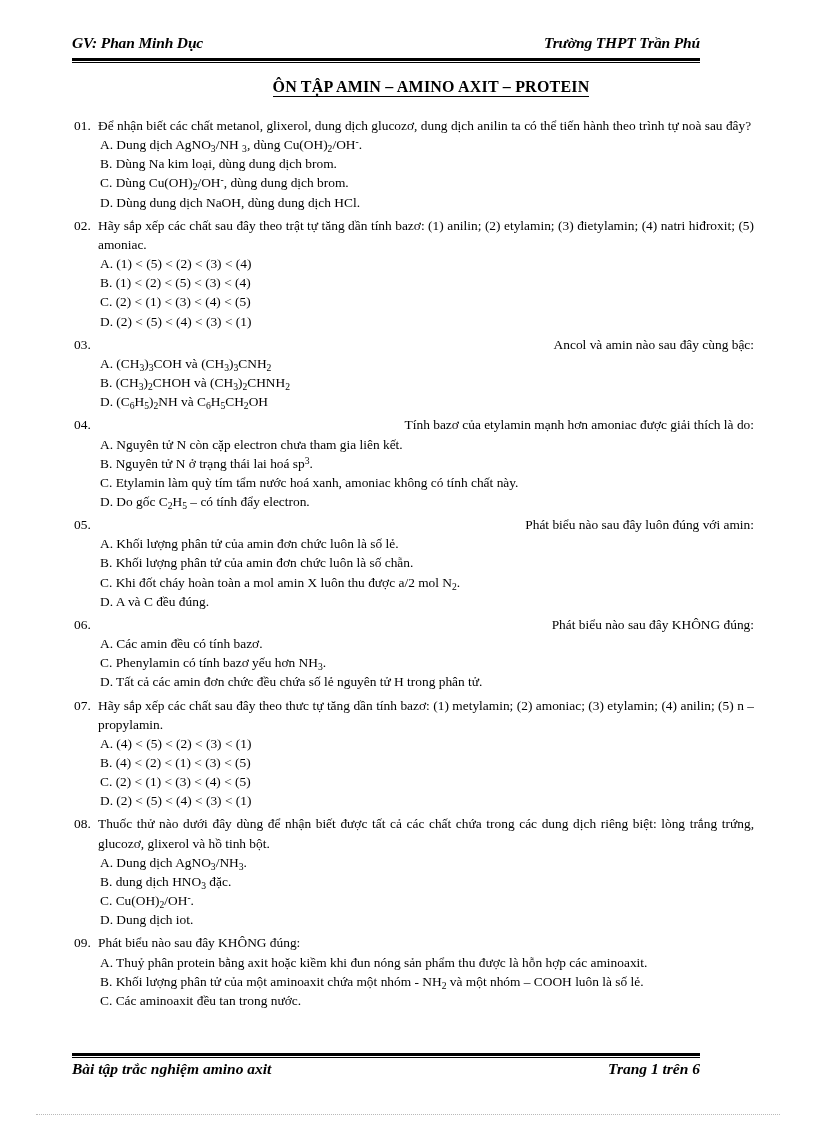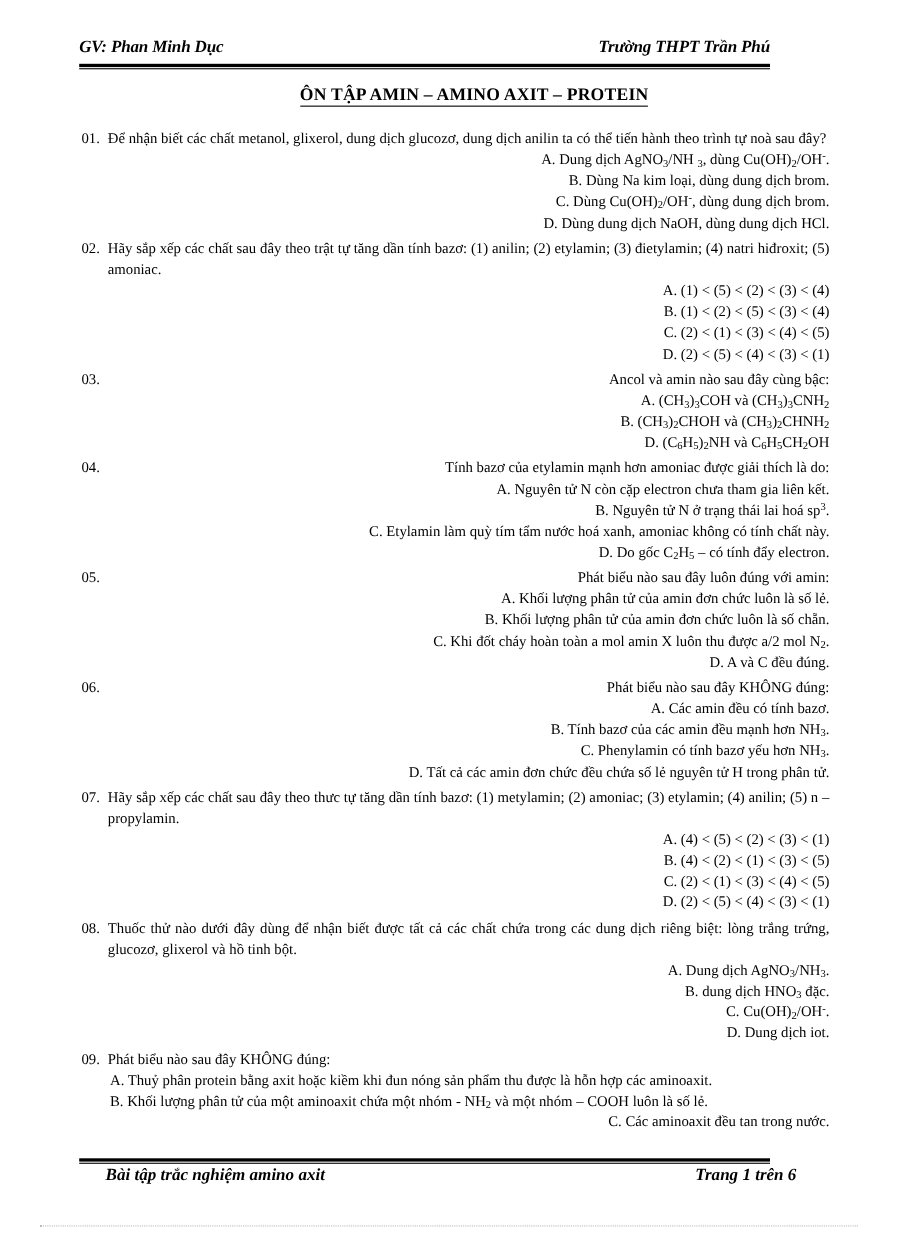--- a/index.html
+++ b/index.html
@@ -91,21 +91,21 @@
   .qtext {
     flex: 1 1 auto;
     text-align: justify;
     text-justify: inter-word;
     -webkit-hyphens: none;
     hyphens: none;
   }
   .qtext.nojust { text-align: right; }
   .opt {
     padding-left: 26px;
-    text-align: right;
+    text-align: left;
     white-space: normal;
   }
   .opt.just {
     text-align: justify;
     text-justify: inter-word;
   }
   sub { font-size: 0.72em; vertical-align: -0.26em; line-height: 0; }
   sup { font-size: 0.72em; vertical-align: 0.42em; line-height: 0; }
 
   
@@ -123,21 +123,20 @@
     position: absolute;
     left: 72px;
     top: 1060px;
     width: 628px;
     display: flex;
     justify-content: space-between;
     align-items: baseline;
     font-style: italic;
     font-weight: bold;
     font-size: 15.5px;
-    margin-left: 24px;
   }
   .bottom-dots {
     position: absolute;
     left: 36px;
     top: 1114px;
     width: 744px;
     border-top: 1px dotted #b9b9b9;
   }
 </style>
 </head>
@@ -204,21 +203,20 @@
         <div class="opt">B.  Khối lượng phân tử của amin  đơn chức luôn  là số chẵn.</div>
         <div class="opt">C. Khi đốt cháy hoàn toàn a mol  amin  X luôn  thu được a/2 mol  N<sub>2</sub>.</div>
         <div class="opt">D. A và C đều đúng.</div>
       </div>
       <div class="qblock">
         <div class="qline">
           <div class="qnum">06.</div>
           <div class="qtext nojust">Phát biểu nào sau đây KHÔNG đúng:</div>
         </div>
         <div class="opt">A. Các amin  đều có tính  bazơ.</div>
-        <div class="opt">B. Tính  bazơ của các amin  đều mạnh hơn NH<sub>3</sub>.</div>
         <div class="opt">C. Phenylamin   có tính  bazơ yếu hơn NH<sub>3</sub>.</div>
         <div class="opt">D. Tất cả các amin  đơn chức đều chứa số lẻ nguyên  tử H trong phân tử.</div>
       </div>
       <div class="qblock">
         <div class="qline">
           <div class="qnum">07.</div>
           <div class="qtext">Hãy sắp xếp các chất sau đây theo thưc tự tăng dần tính bazơ: (1) metylamin;   (2) amoniac; (3) etylamin;  (4) anilin;  (5) n – propylamin.</div>
         </div>
         <div class="opt">A. (4) &lt; (5) &lt; (2) &lt; (3) &lt; (1)</div>
         <div class="opt">B. (4) &lt; (2) &lt; (1) &lt; (3) &lt; (5)</div>

